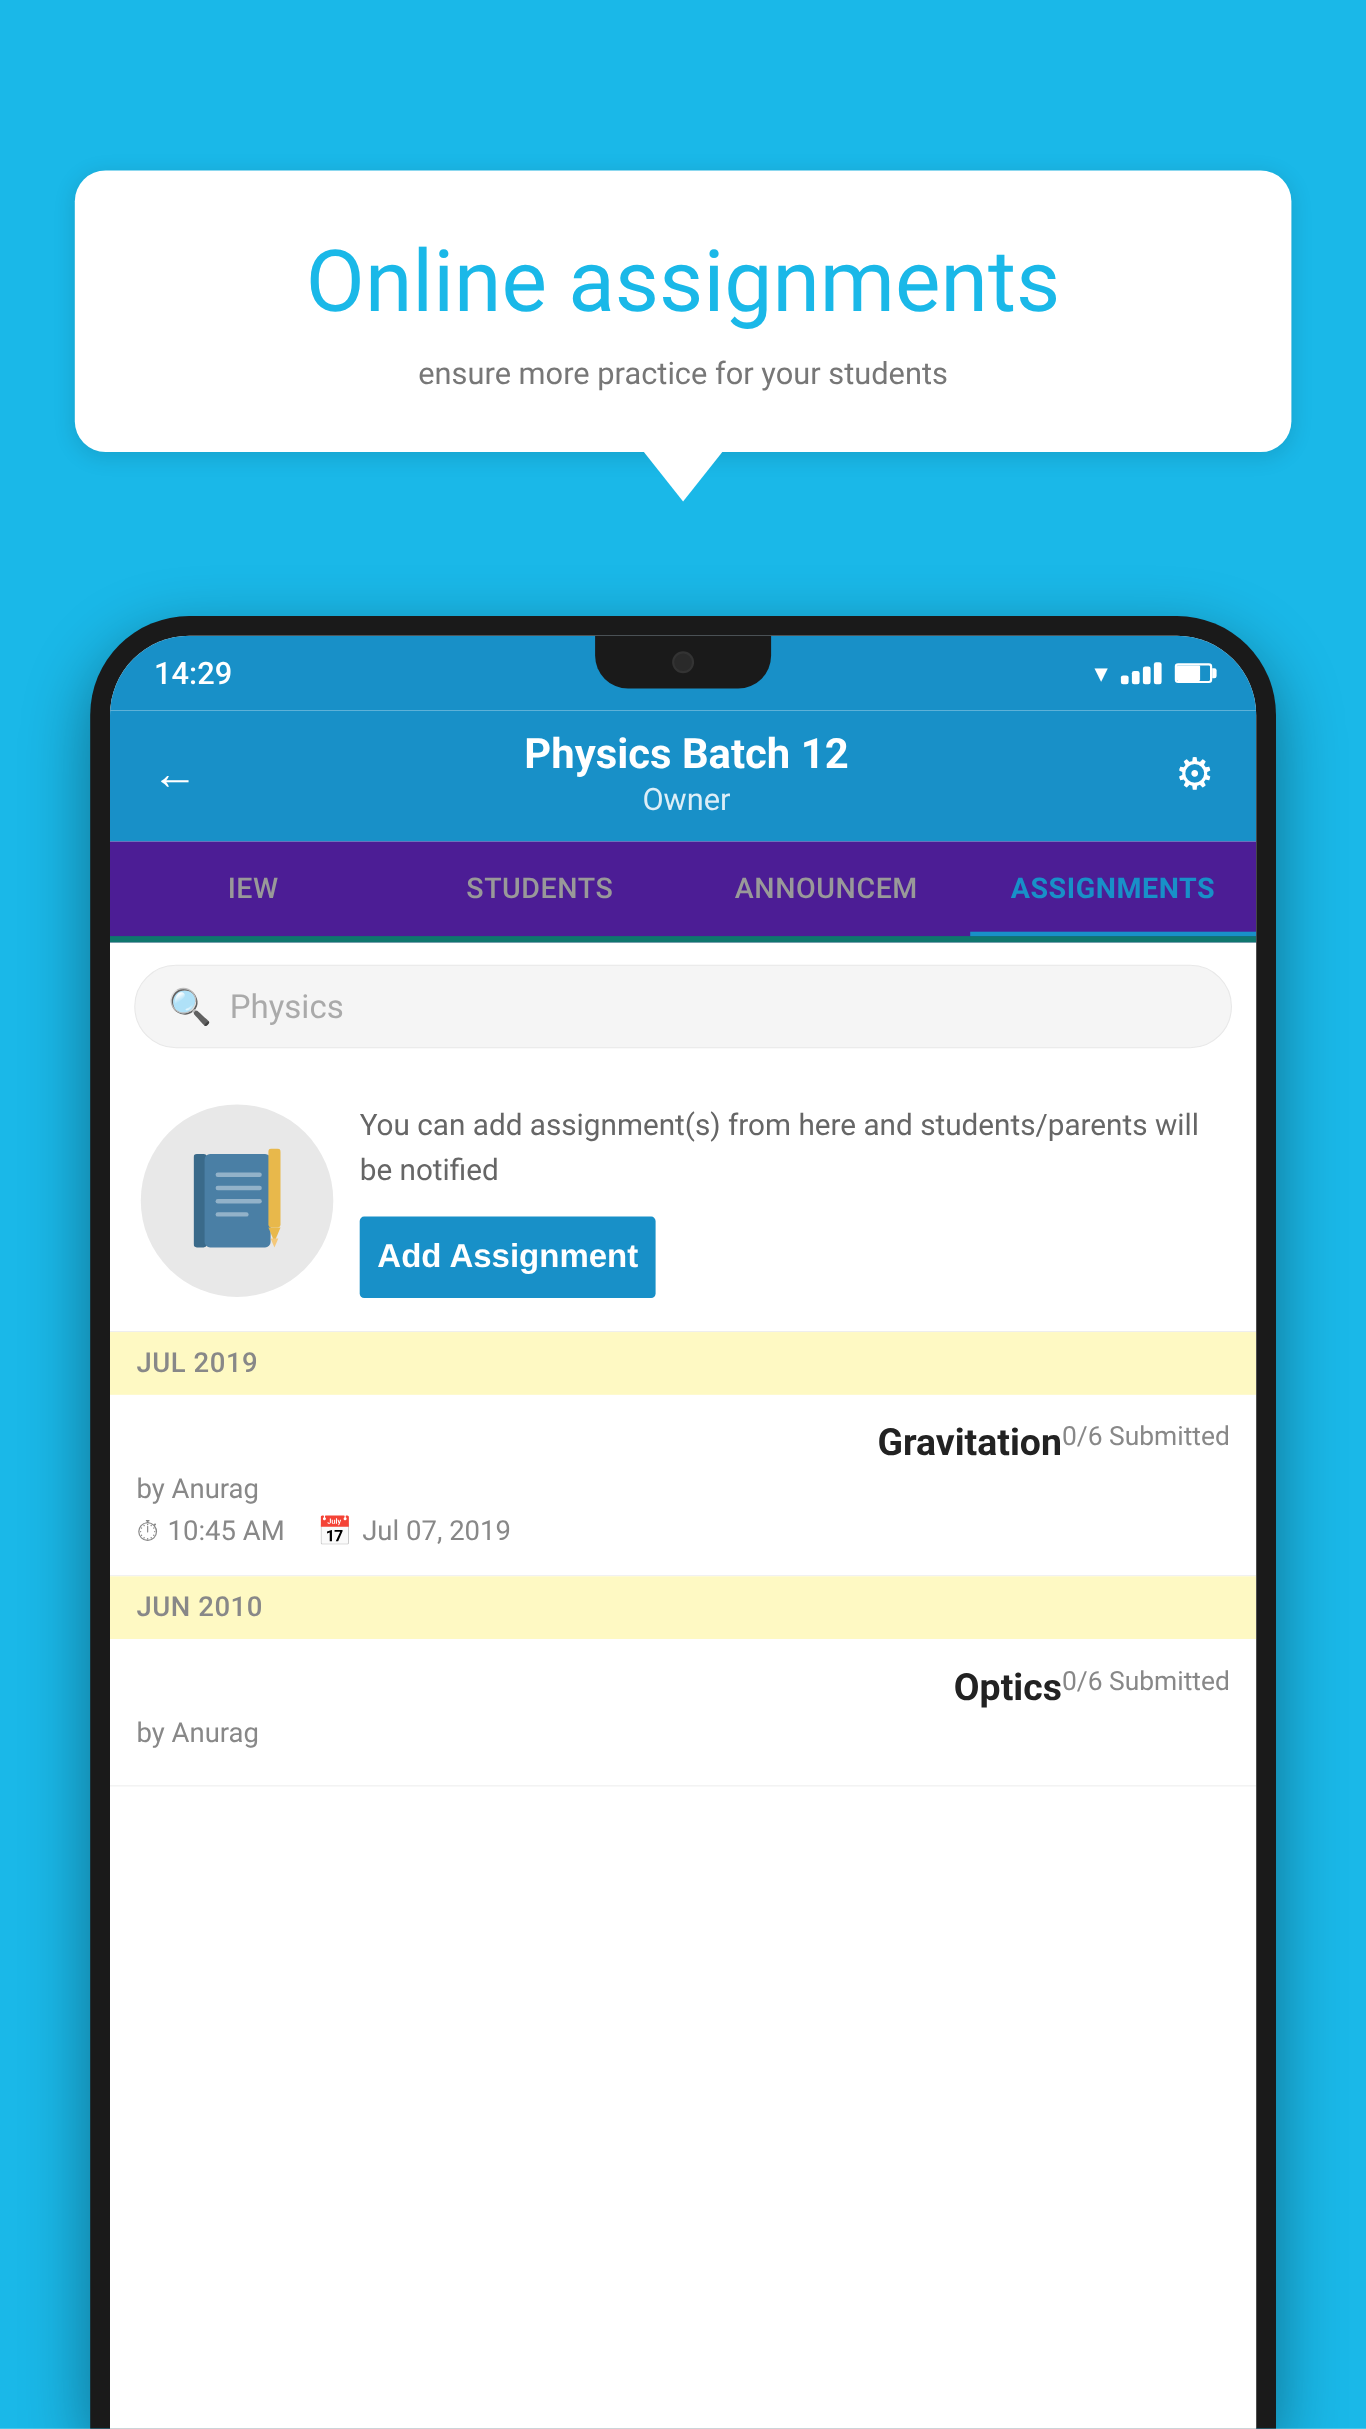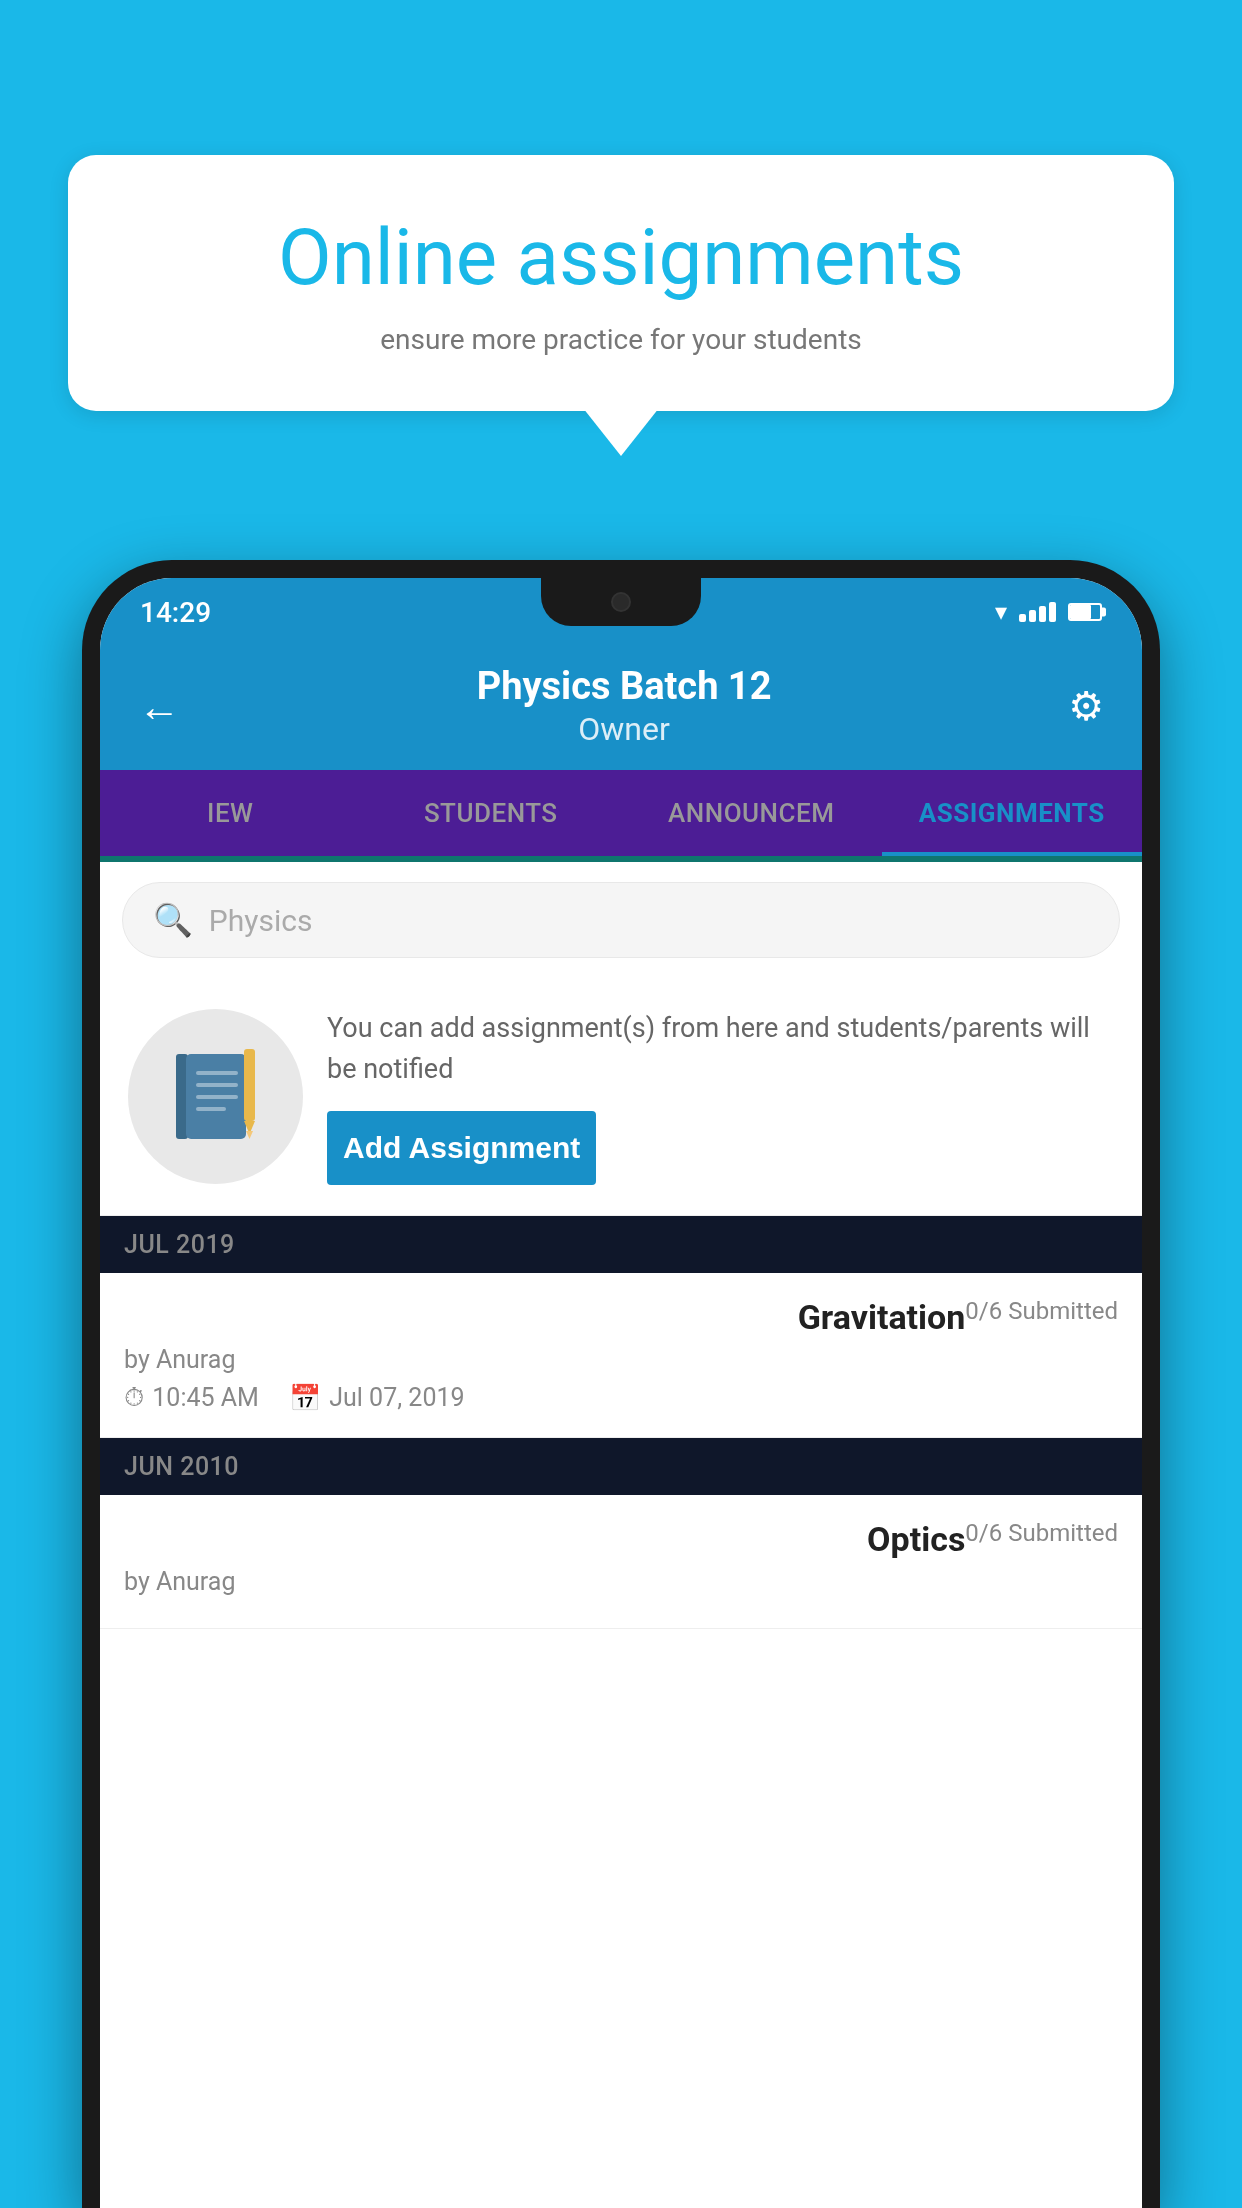--- a/index.html
+++ b/index.html
@@ -145,21 +145,21 @@
     .header-center {
       text-align: center;
     }
     .header-title {
       color: white;
       font-size: 38px;
       font-weight: 700;
     }
     .header-subtitle {
       color: rgba(255,255,255,0.85);
-      font-size: 32px;
+      font-size: 28px;
       margin-top: 2px;
     }
     .settings-btn {
       color: white;
       font-size: 40px;
     }
 
     
     .tabs-bar {
       display: flex;
@@ -253,21 +253,21 @@
       border: none;
       border-radius: 4px;
       padding: 20px 16px;
       font-size: 30px;
       font-weight: 600;
       cursor: pointer;
     }
 
     
     .section-header {
-      background: #0f172a;
+      background: #fef9c3;
       padding: 14px 24px;
       font-size: 25px;
       color: #888;
       font-weight: 500;
       letter-spacing: 0.5px;
     }
 
     
     .assignment-item {
       padding: 24px 24px;

